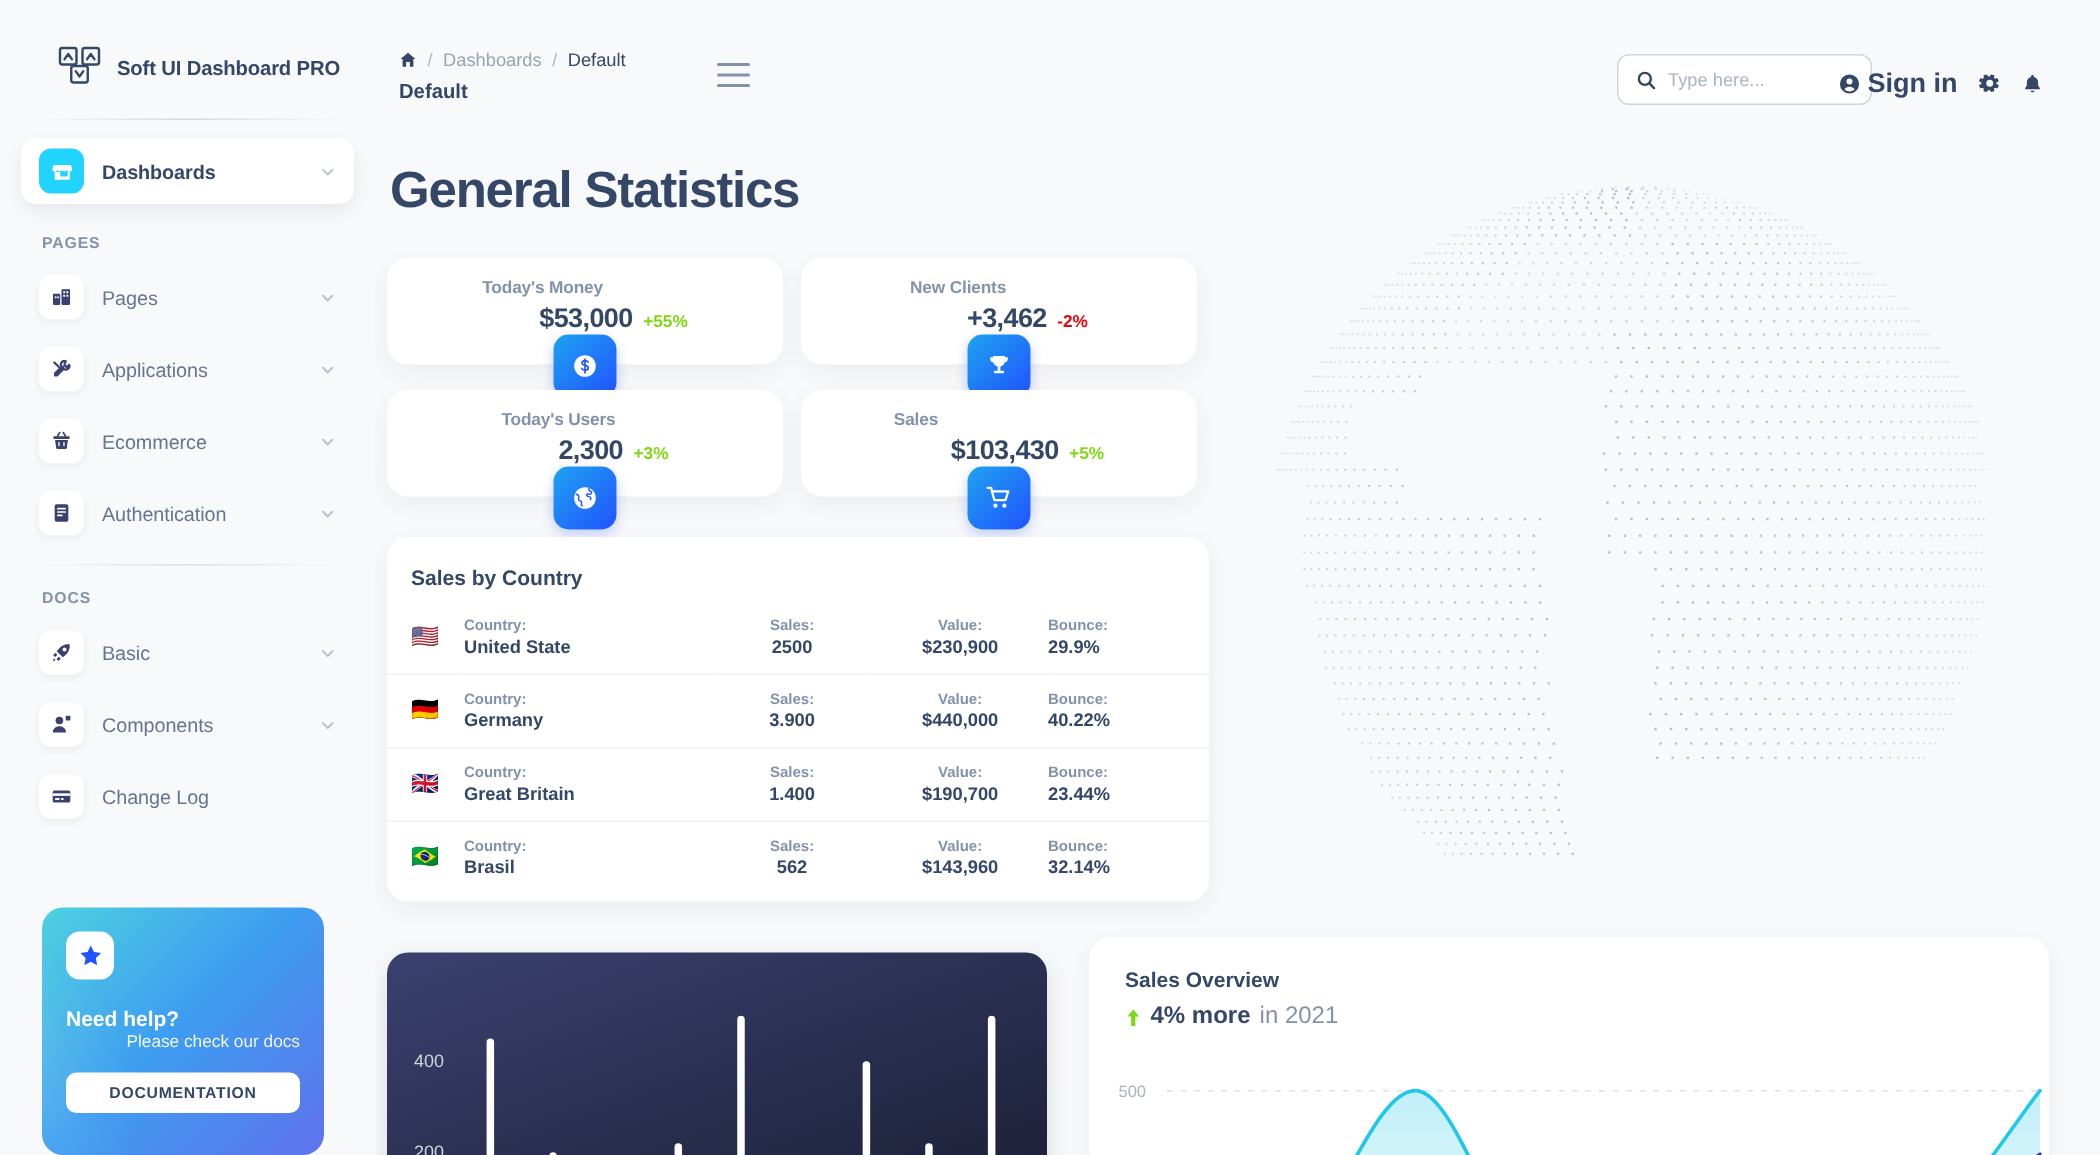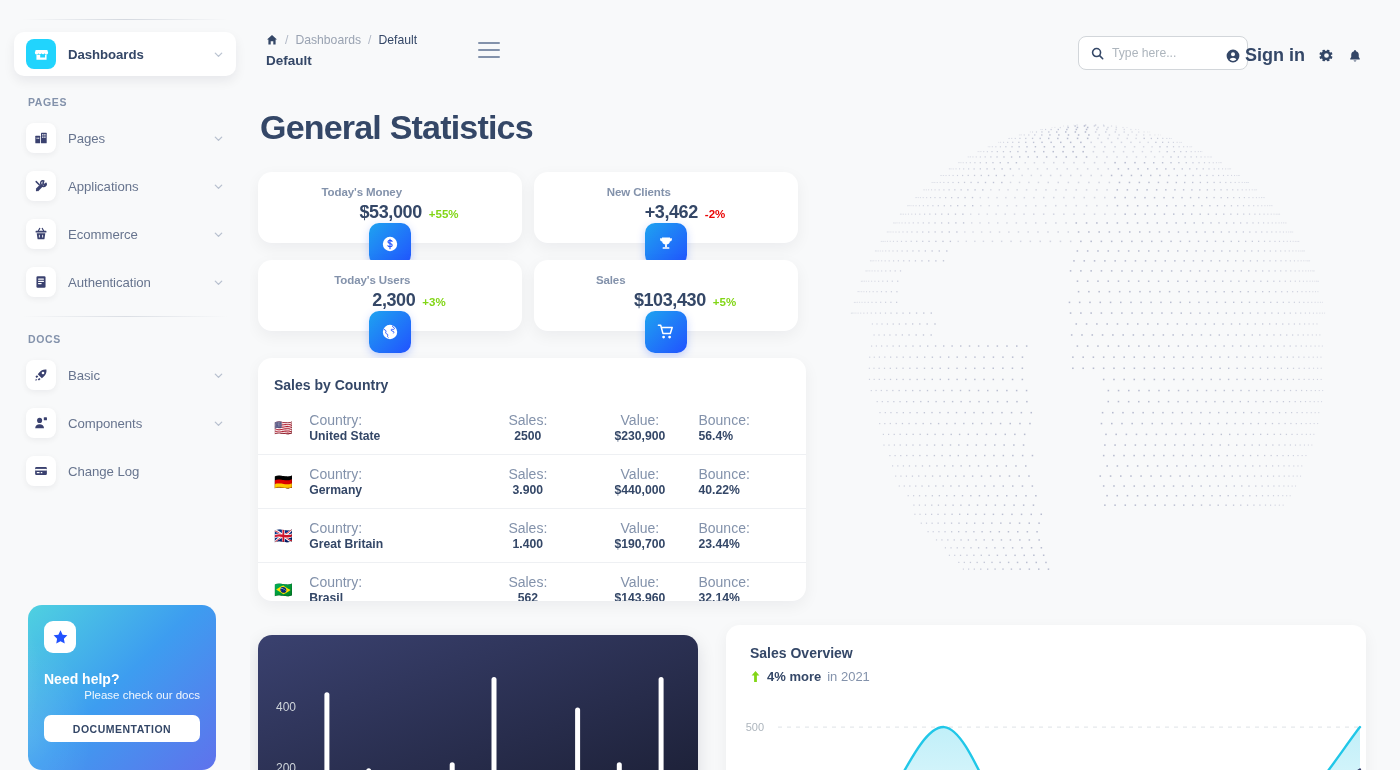--- a/index.html
+++ b/index.html
@@ -209,21 +209,21 @@
   #country-title {
     font-size: 14px; font-weight: 700; color: #344767;
     padding: 19px 0 0 16px;
   }
   .ctable { width: 100%; border-collapse: collapse; margin-top: 8px; }
   .ctable tr { border-bottom: 1px solid #eef0f3; }
   .ctable tr:last-child { border-bottom: none; }
   .ctable td { padding: 11px 0 11px 0; vertical-align: middle; }
   .flag-cell { width: 52px; padding-left: 16px !important; }
   .flag { font-size: 15px; line-height: 1; }
-  .cell-head { font-size: 14px; color: #8392ab; font-weight: 400; margin-bottom: 1px; }
+  .cell-head { font-size: 10px; color: #8392ab; font-weight: 700; margin-bottom: 1px; }
   .cell-val { font-size: 12.2px; font-weight: 700; color: #344767; }
   .td-country { width: 170px; }
   .td-sales  { width: 110px; text-align: center; }
   .td-value  { width: 120px; text-align: center; }
   .td-bounce { width: 110px; text-align: left; }
 
   
   #bar-card {
     position: absolute; left: 8px; top: 545px;
     width: 440px; height: 240px;
@@ -236,21 +236,21 @@
 
   
   #line-card {
     position: absolute; left: 476px; top: 535px;
     width: 640px; height: 250px;
     overflow: hidden;
   }
   #line-title { font-size: 14px; font-weight: 700; color: #344767; padding: 20px 0 0 24px; }
   #line-sub {
     display: flex; align-items: center; gap: 6px;
-    padding: 8px 0 0 24px; font-size: 13px; color: #8392ab;
+    padding: 8px 0 0 24px; font-size: 16px; color: #8392ab;
   }
   #line-sub b { color: #344767; font-weight: 700; }
   #line-plot { position: absolute; left: 0; top: 78px; width: 640px; height: 175px; }
 </style>
 </head>
 <body>
 
 <svg id="globe-bg" viewBox="0 0 620 520">
   <defs>
     <clipPath id="sphereClip">
@@ -2375,20 +2375,31 @@
       <rect x="293.3" y="4.6" width="0.88" height="0.88" fill="#7b85a8" opacity="0.117"></rect>
       <rect x="296.5" y="4.4" width="1.28" height="1.28" fill="#7b85a8" opacity="0.236"></rect>
       <rect x="304.8" y="4.3" width="1.52" height="1.52" fill="#7b85a8" opacity="0.307"></rect>
       <rect x="314.8" y="4.3" width="1.51" height="1.51" fill="#7b85a8" opacity="0.303"></rect>
       <rect x="322.9" y="4.4" width="1.24" height="1.24" fill="#7b85a8" opacity="0.225"></rect>
     </g>
 </svg>
 
 <aside id="sidebar">
 
+  <div class="brand">
+    <svg class="brand-logo" viewBox="0 0 30 30">
+      <rect x="2" y="2" width="11" height="11" rx="1.5" fill="none" stroke="#344767" stroke-width="1.6"></rect>
+      <rect x="17" y="2" width="11" height="11" rx="1.5" fill="none" stroke="#344767" stroke-width="1.6"></rect>
+      <rect x="9.5" y="14" width="11" height="11" rx="1.5" fill="none" stroke="#344767" stroke-width="1.6"></rect>
+      <path d="M5 9.5 L7.5 6 L10 9.5" fill="none" stroke="#344767" stroke-width="1.5" stroke-linecap="round" stroke-linejoin="round"></path>
+      <path d="M20 9.5 L22.5 6 L25 9.5" fill="none" stroke="#344767" stroke-width="1.5" stroke-linecap="round" stroke-linejoin="round"></path>
+      <path d="M12.5 17.5 L15 21 L17.5 17.5" fill="none" stroke="#344767" stroke-width="1.5" stroke-linecap="round" stroke-linejoin="round"></path>
+    </svg>
+    <span class="brand-name">Soft UI Dashboard PRO</span>
+  </div>
   <div class="brand-sep"></div>
 
   <nav class="nav">
 
     <div class="nav-item active">
       <span class="nav-icon">
         <svg width="15" height="15" viewBox="0 0 16 16" fill="#fff">
           <path d="M1.8 3.2h12.4l.9 3a1.9 1.9 0 0 1-3.7.5 1.9 1.9 0 0 1-3.4 0 1.9 1.9 0 0 1-3.4 0 1.9 1.9 0 0 1-3.7-.5z"></path>
           <path d="M2.6 8.2v5.4h10.8V8.2h-1.6v3.1H6.6V8.2z"></path>
         </svg>
@@ -2658,21 +2669,21 @@
           <td class="td-sales">
             <div class="cell-head">Sales:</div>
             <div class="cell-val">2500</div>
           </td>
           <td class="td-value">
             <div class="cell-head">Value:</div>
             <div class="cell-val">$230,900</div>
           </td>
           <td class="td-bounce">
             <div class="cell-head">Bounce:</div>
-            <div class="cell-val">56.4%</div>
+            <div class="cell-val">29.9%</div>
           </td>
         </tr>
         <tr>
           <td class="flag-cell"><span class="flag">🇩🇪</span></td>
           <td class="td-country">
             <div class="cell-head">Country:</div>
             <div class="cell-val">Germany</div>
           </td>
           <td class="td-sales">
             <div class="cell-head">Sales:</div>

